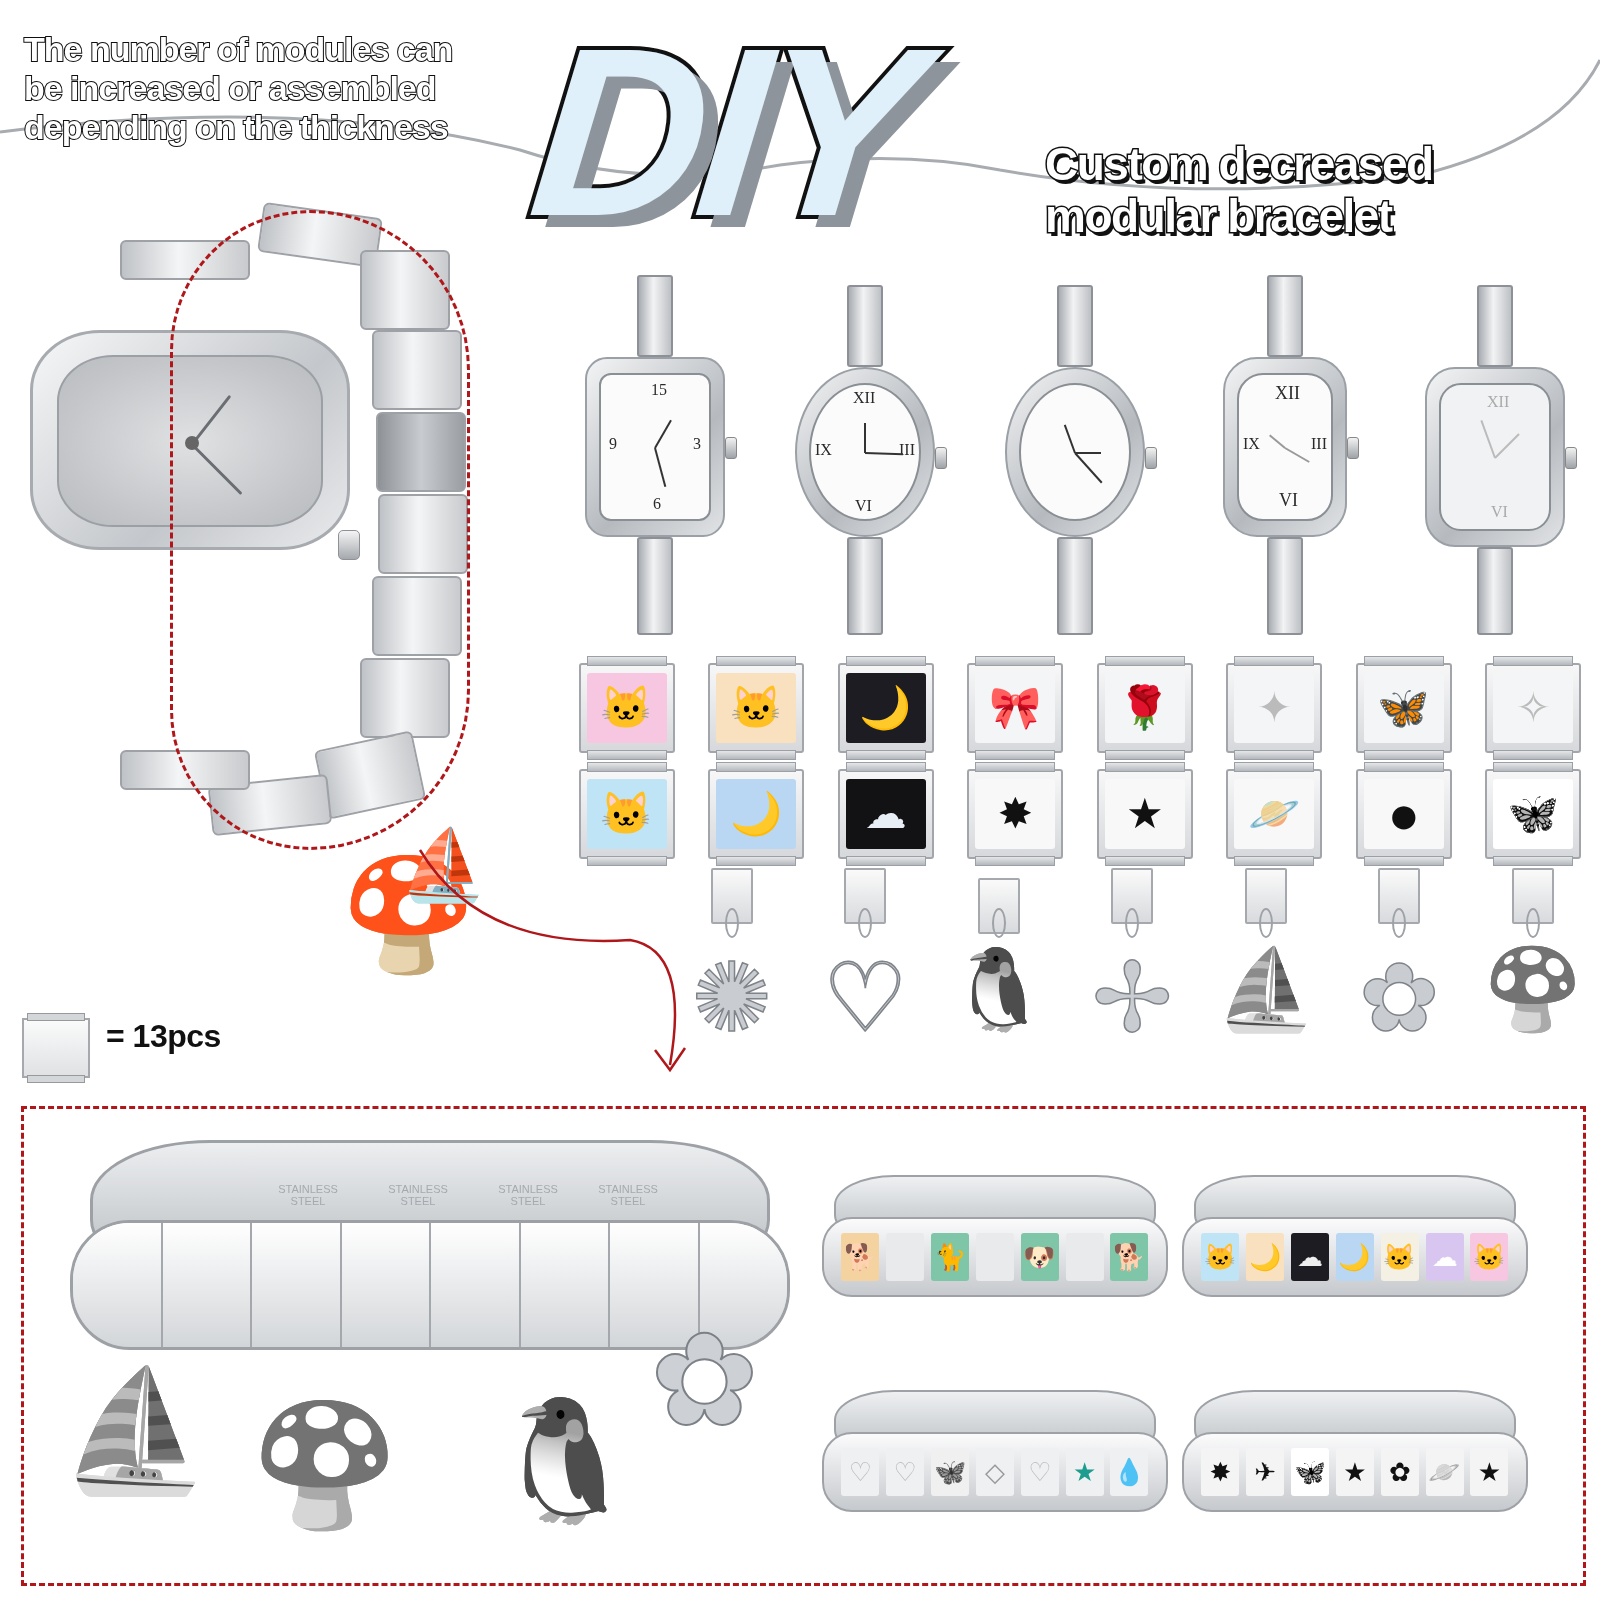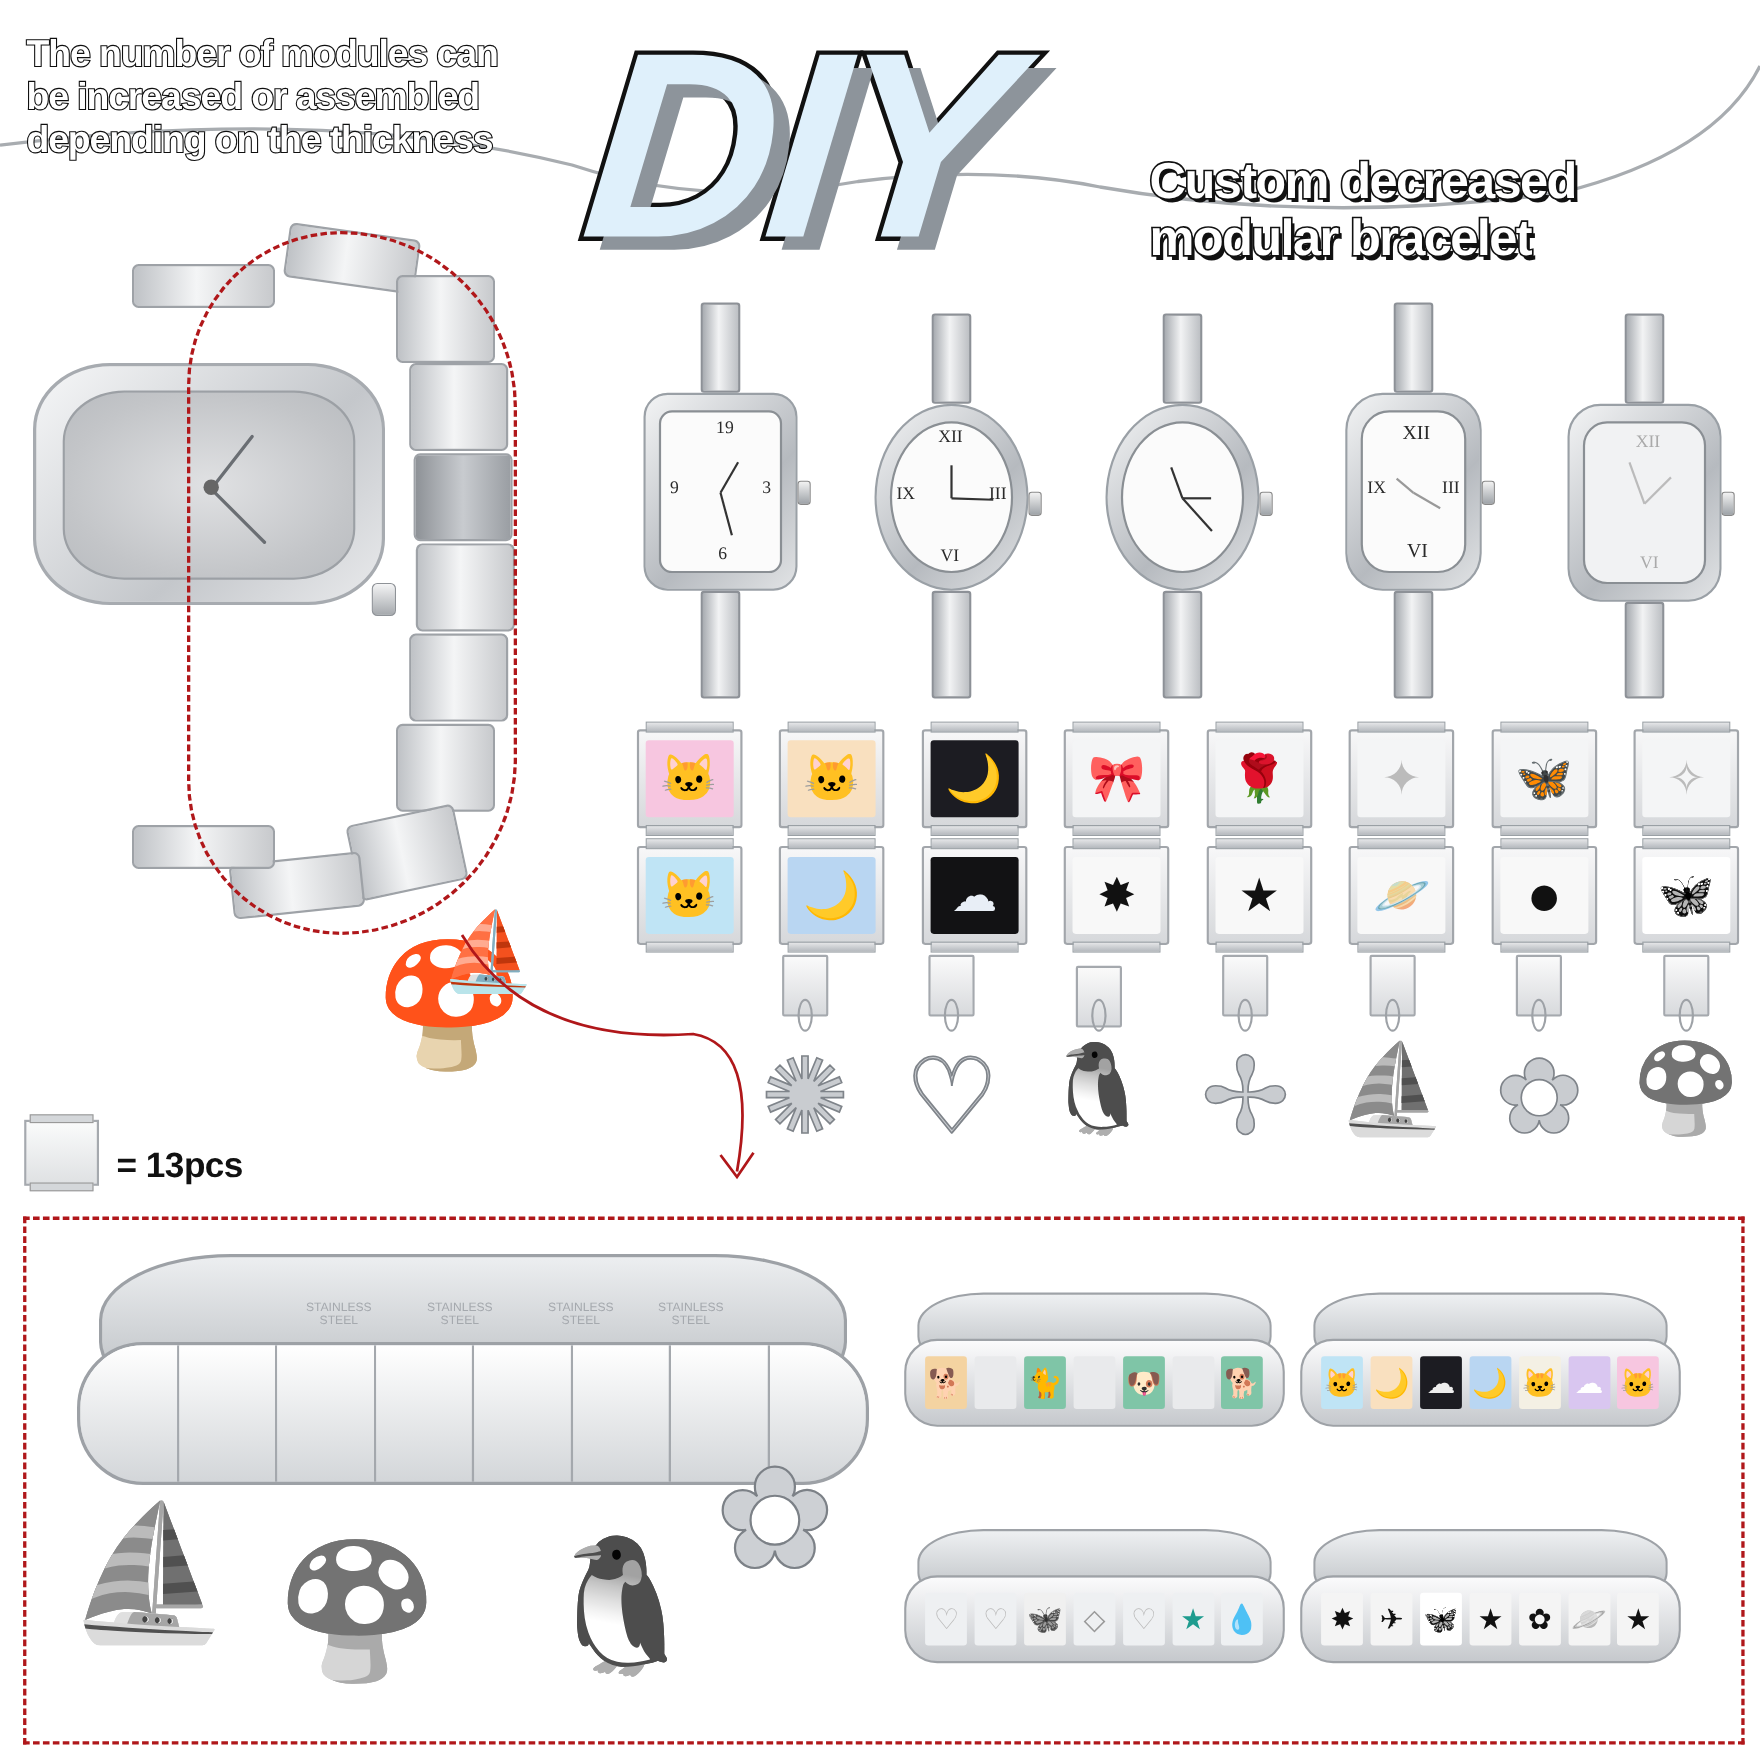--- a/index.html
+++ b/index.html
@@ -92,21 +92,21 @@
   .module-art { position: absolute; left: 6px; top: 8px; right: 6px; bottom: 8px; border-radius: 3px; display: flex; align-items: center; justify-content: center; font-size: 42px; line-height: 1; overflow: hidden; }
 
   
   .pendant-row { position: absolute; left: 665px; top: 868px; width: 935px; height: 220px; display: flex; }
   .pendant-item { position: relative; width: 133.5px; height: 220px; }
   .p-module { position: absolute; left: 50%; top: 0; transform: translateX(-50%); width: 42px; height: 56px; background: linear-gradient(#fafafa,#d8dadd); border: 2px solid #a5a9ae; border-radius: 2px; }
   .p-ring { position: absolute; left: 50%; top: 40px; transform: translateX(-50%); width: 14px; height: 30px; border: 2px solid #9ea2a7; border-radius: 50%; }
   .p-charm { position: absolute; left: 50%; top: 82px; transform: translateX(-50%); font-size: 96px; line-height: 1; color: #c9ccd0; -webkit-text-stroke: 1.5px #7f848a; }
 
   
-  .legend { position: absolute; left: 22px; top: 1018px; display: flex; align-items: flex-end; gap: 16px; }
+  .legend { position: absolute; left: 22px; top: 1018px; display: flex; align-items: flex-start; gap: 16px; }
   .legend-module { width: 68px; height: 60px; background: linear-gradient(#fafbfb,#dfe1e3); border: 2px solid #a5a9ae; position: relative; }
   .legend-module::before, .legend-module::after { content:""; position:absolute; left:3px; right:3px; height:6px; background:#d4d7da; border:1px solid #999; }
   .legend-module::before { top:-7px; } .legend-module::after { bottom:-7px; }
   .legend-text { font-family: "Liberation Sans", sans-serif; font-weight: 700; font-size: 32px; color: #111; letter-spacing: -0.5px; }
 
   .arrow-svg { position: absolute; left: 400px; top: 830px; width: 300px; height: 260px; }
 
   
   .bottom-box { position: absolute; left: 21px; top: 1106px; width: 1565px; height: 480px; border: 3px dashed #b0171a; }
 
@@ -169,21 +169,21 @@
 
   <div class="p-charm" style="left:320px;top:670px;transform:none;font-size:110px;">🍄</div>
   <div class="p-charm" style="left:380px;top:640px;transform:none;font-size:70px;">⛵</div>
 </div>
 
 <div class="watch-row">
   <div class="watch-item">
     <div class="wi-strap" style="top:0;height:82px;"></div>
     <div class="wi-case" style="border-radius:22px;">
       <div class="wi-dial" style="border-radius:12px;">
-        <span class="num" style="top:6px;left:50px;">19</span>
+        <span class="num" style="top:6px;left:50px;">15</span>
         <span class="num" style="top:60px;right:8px;">3</span>
         <span class="num" style="bottom:6px;left:52px;">6</span>
         <span class="num" style="top:60px;left:8px;">9</span>
         <div class="wi-hand" style="width:32px;transform:rotate(-60deg);"></div>
         <div class="wi-hand" style="width:40px;transform:rotate(75deg);"></div>
       </div>
       <div class="wi-crown"></div>
     </div>
     <div class="wi-strap" style="top:262px;height:98px;"></div>
   </div>

